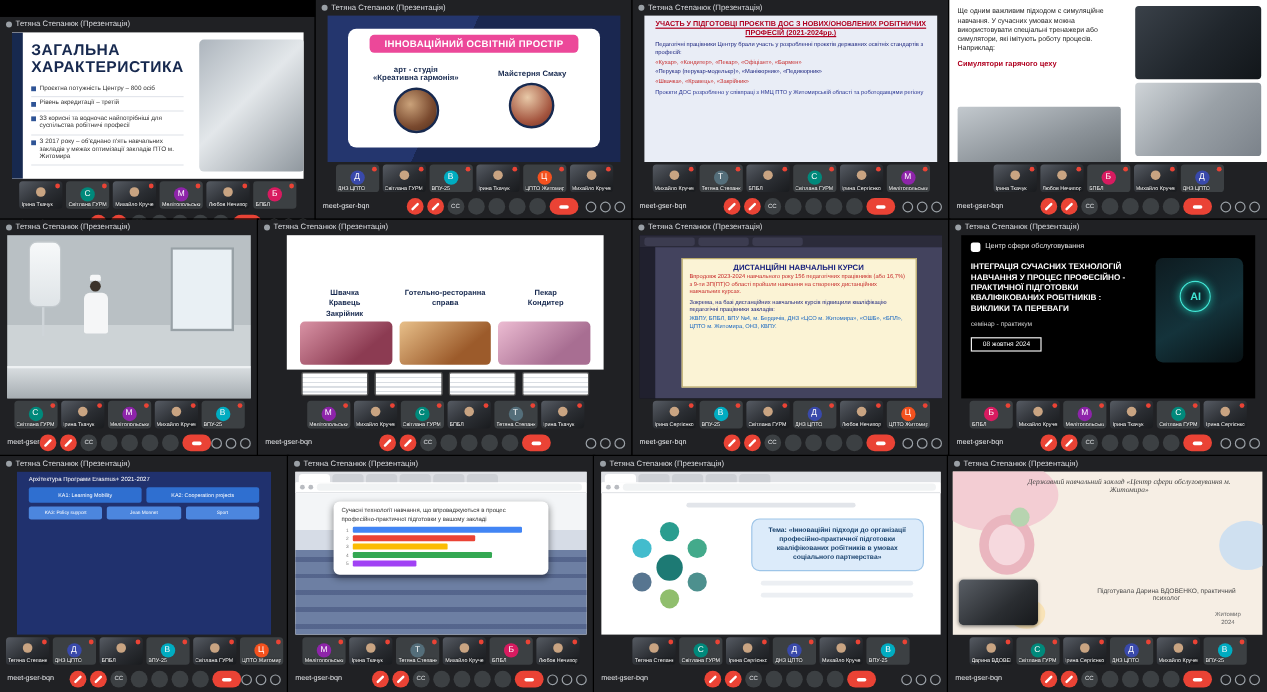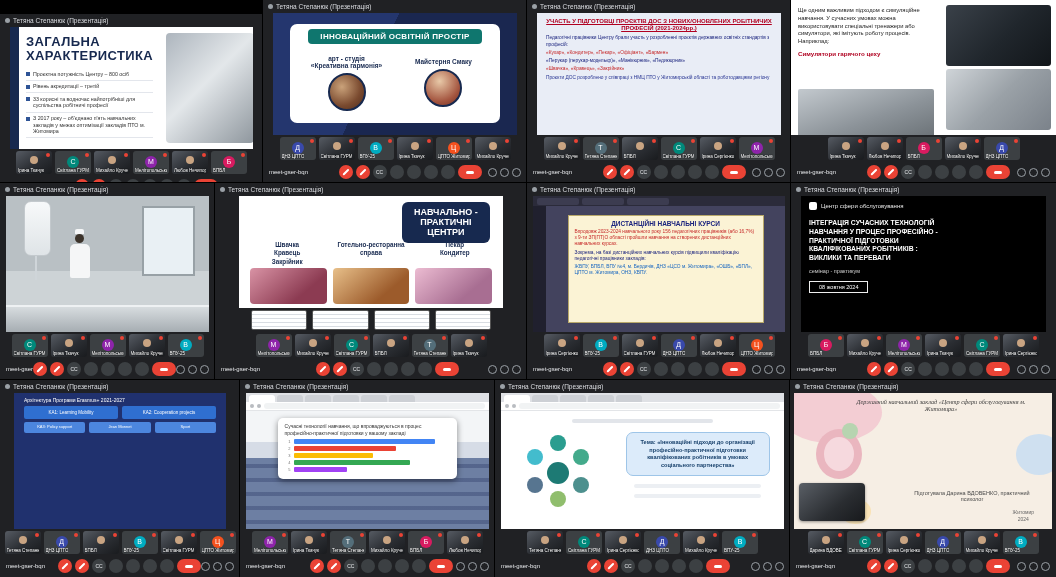--- a/index.html
+++ b/index.html
@@ -34,21 +34,21 @@
 .s1-main{flex:1;padding:8px 7px 4px;}
 .s1-title{color:#17294f;font-weight:bold;font-size:13px;line-height:1.08;letter-spacing:.4px;}
 .s1-bullets{margin-top:5px;}
 .b-row{display:flex;gap:3px;align-items:flex-start;border-bottom:1px solid #e3e6ec;padding:2.5px 0;}
 .b-sq{flex:0 0 4px;width:4px;height:4px;background:#2f5496;margin-top:1.5px;}
 .b-tx{font-size:5.3px;color:#333;line-height:1.25;}
 .s1-photo{flex:0 0 36%;margin:6px;border-radius:4px;background:linear-gradient(135deg,#adb5bd,#e3e7ea 45%,#8f979e);}
 
 .s2{background:linear-gradient(115deg,#24366e 0 42%,#1a2750 42%);}
 .s2-card{position:absolute;inset:9% 7% 10% 7%;background:#fff;border-radius:7px;padding:5px 8px;display:flex;flex-direction:column;}
-.s2-band{align-self:center;background:#0f766e;color:#fff;font-size:8px;font-weight:bold;padding:3px 12px;border-radius:4px;letter-spacing:.3px;text-align:center;}
+.s2-band{align-self:center;background:#ec4899;color:#fff;font-size:8px;font-weight:bold;padding:3px 12px;border-radius:4px;letter-spacing:.3px;text-align:center;}
 .s2-row{flex:1;display:flex;justify-content:space-around;align-items:center;margin-top:4px;}
 .s2-item{display:flex;flex-direction:column;align-items:center;gap:3px;width:45%;}
 .s2-lab{color:#17294f;font-weight:bold;font-size:6.5px;text-align:center;line-height:1.2;}
 .s2-circ{width:38px;height:38px;border-radius:50%;border:2px solid #17294f;}
 .c-art{background:radial-gradient(circle at 35% 35%,#caa27a,#7a4a2f 60%,#4e2c1a);}
 .c-chef{background:radial-gradient(circle at 40% 30%,#e8c9a8,#a4553f 65%,#6e2f22);}
 
 .s3{background:#e9edf6;padding:5px 9px;}
 .s3-title{color:#b00020;font-weight:bold;font-size:6px;text-align:center;text-decoration:underline;margin-bottom:3px;line-height:1.2;}
 .ln{font-size:4.8px;line-height:1.3;margin:2px 0;}
@@ -521,21 +521,20 @@
 </div>
 </div>
 
 <div class="tile" style="left:215px;top:183px;width:312px;height:197px">
   <div class="tile-header">
     <span class="pin"></span>
     <span>Тетяна Степанюк (Презентація)</span>
   </div>
   <div class="slide-wrap" style="margin:0 24px;">
     <div class="slide s6">
-      <div class="s6-title"><span>НАВЧАЛЬНО -</span><br><span>ПРАКТИЧНІ</span><br><span>ЦЕНТРИ</span></div>
       <div class="s6-cols">
         <div class="s6-col">
   <div class="txt-ln">Швачка</div>
 
   <div class="txt-ln">Кравець</div>
 
   <div class="txt-ln">Закрійник</div>
 </div>
         <div class="s6-col">
   <div class="txt-ln">Готельно-ресторанна</div>
@@ -703,20 +702,23 @@
   </div>
   <div class="slide-wrap">
     <div class="slide s8">
       <div class="s8-org">
         <span class="s8-logo"></span>
         <span>Центр сфери обслуговування</span>
       </div>
       <div class="s8-title">ІНТЕГРАЦІЯ СУЧАСНИХ ТЕХНОЛОГІЙ НАВЧАННЯ У ПРОЦЕС ПРОФЕСІЙНО - ПРАКТИЧНОЇ ПІДГОТОВКИ КВАЛІФІКОВАНИХ РОБІТНИКІВ : ВИКЛИКИ ТА ПЕРЕВАГИ</div>
       <div class="s8-sub">семінар - практикум</div>
       <div class="s8-date">08 жовтня 2024</div>
+      <div class="s8-art">
+        <div class="s8-ai">AI</div>
+      </div>
     </div>
   </div>
   <div class="film">
   <div class="thumb">
     <span class="av" style="background: rgb(216, 27, 96);">Б</span>
     <span class="nm">БПБЛ</span>
   </div>
 
   <div class="thumb video">
 

